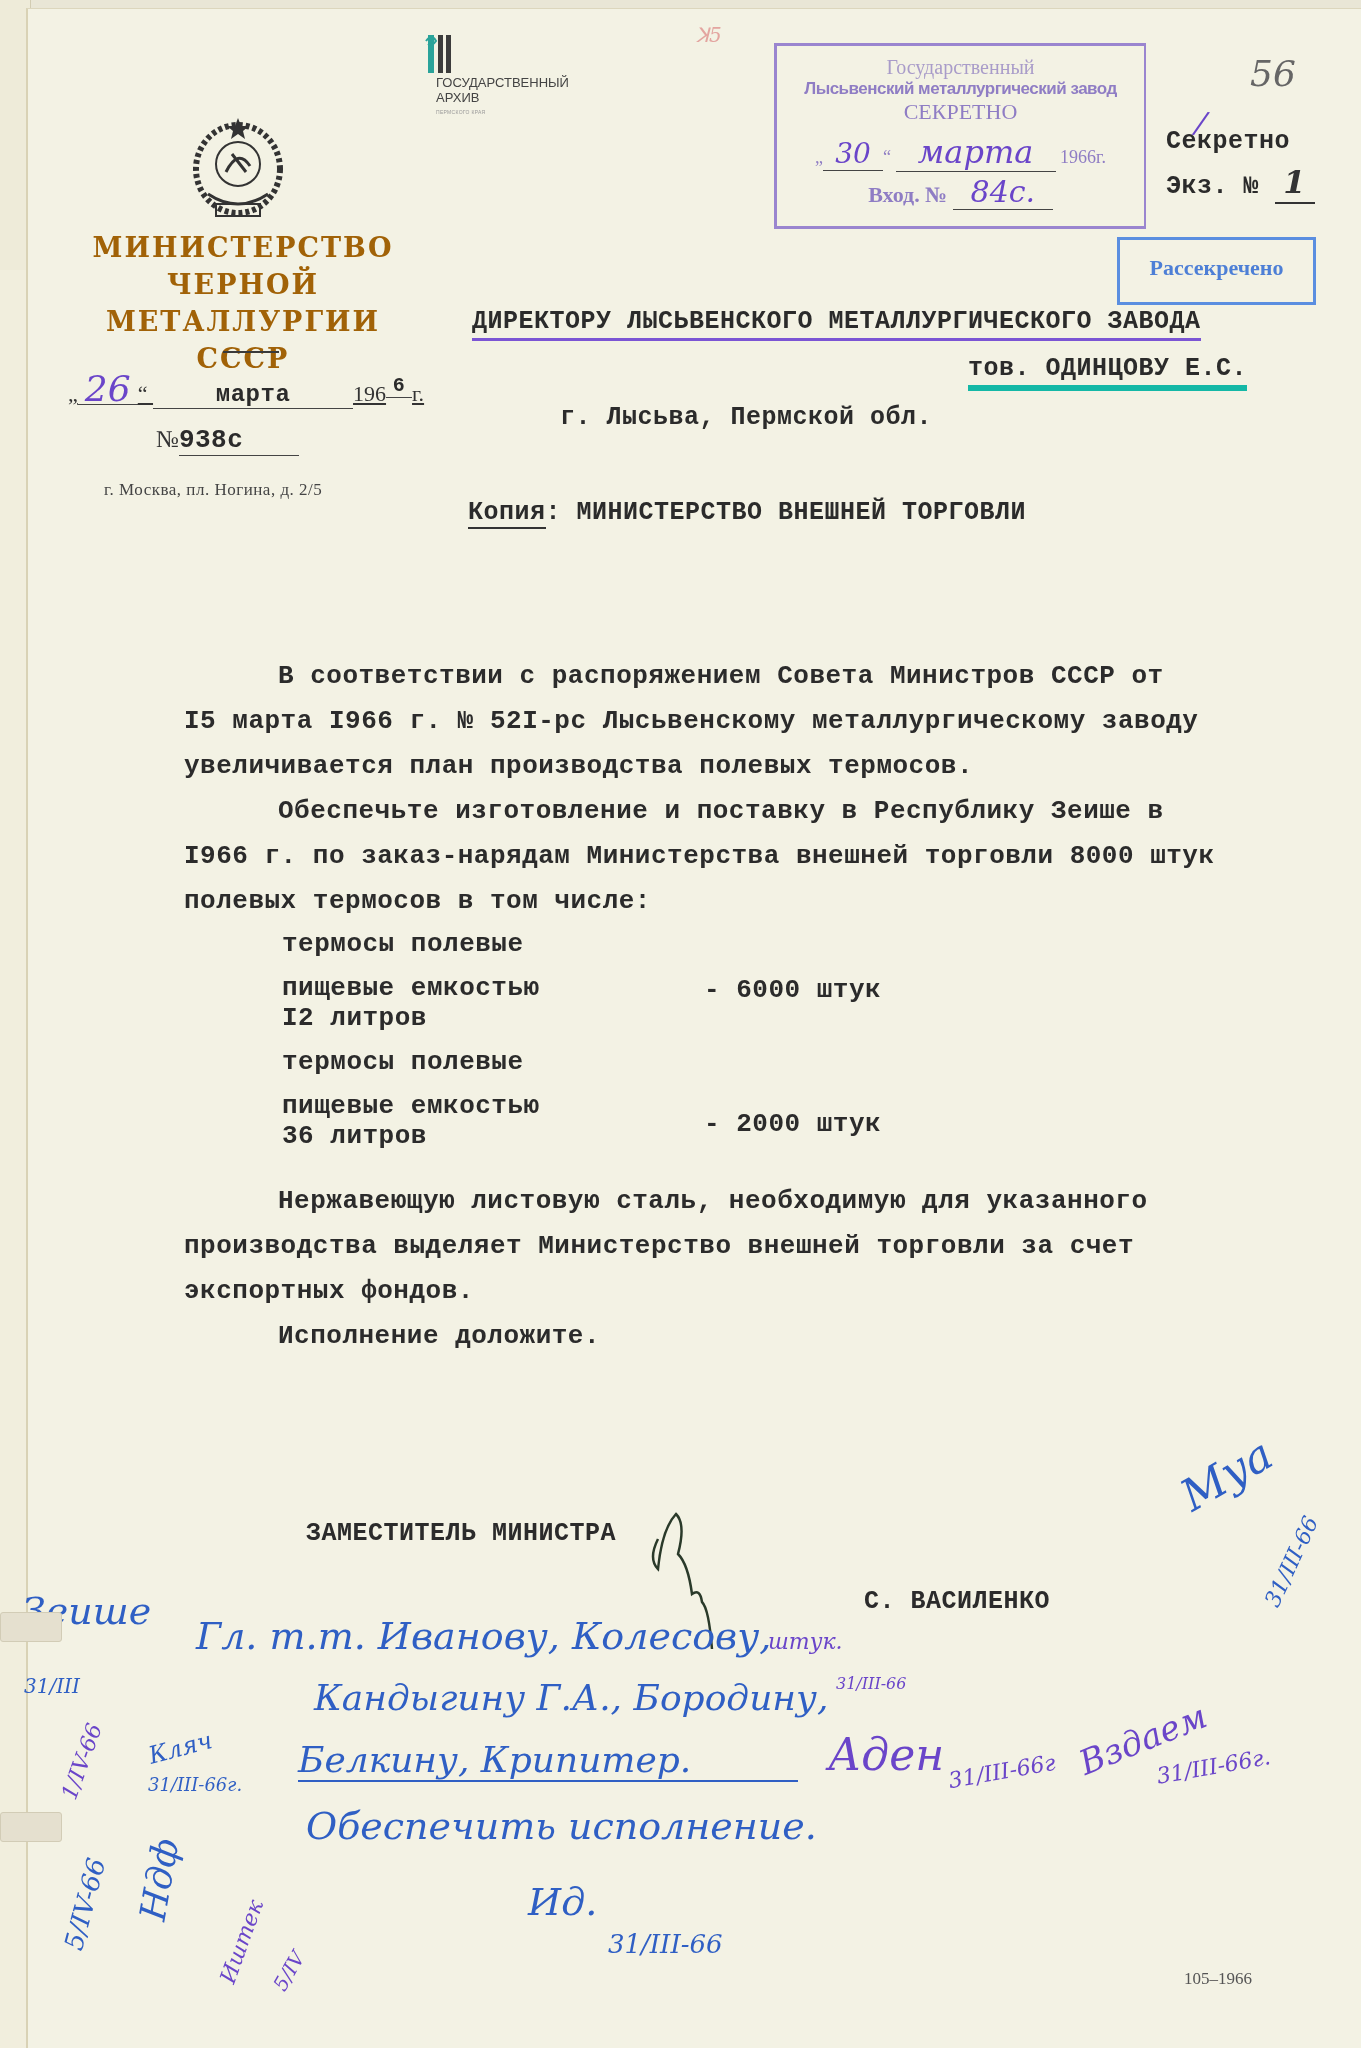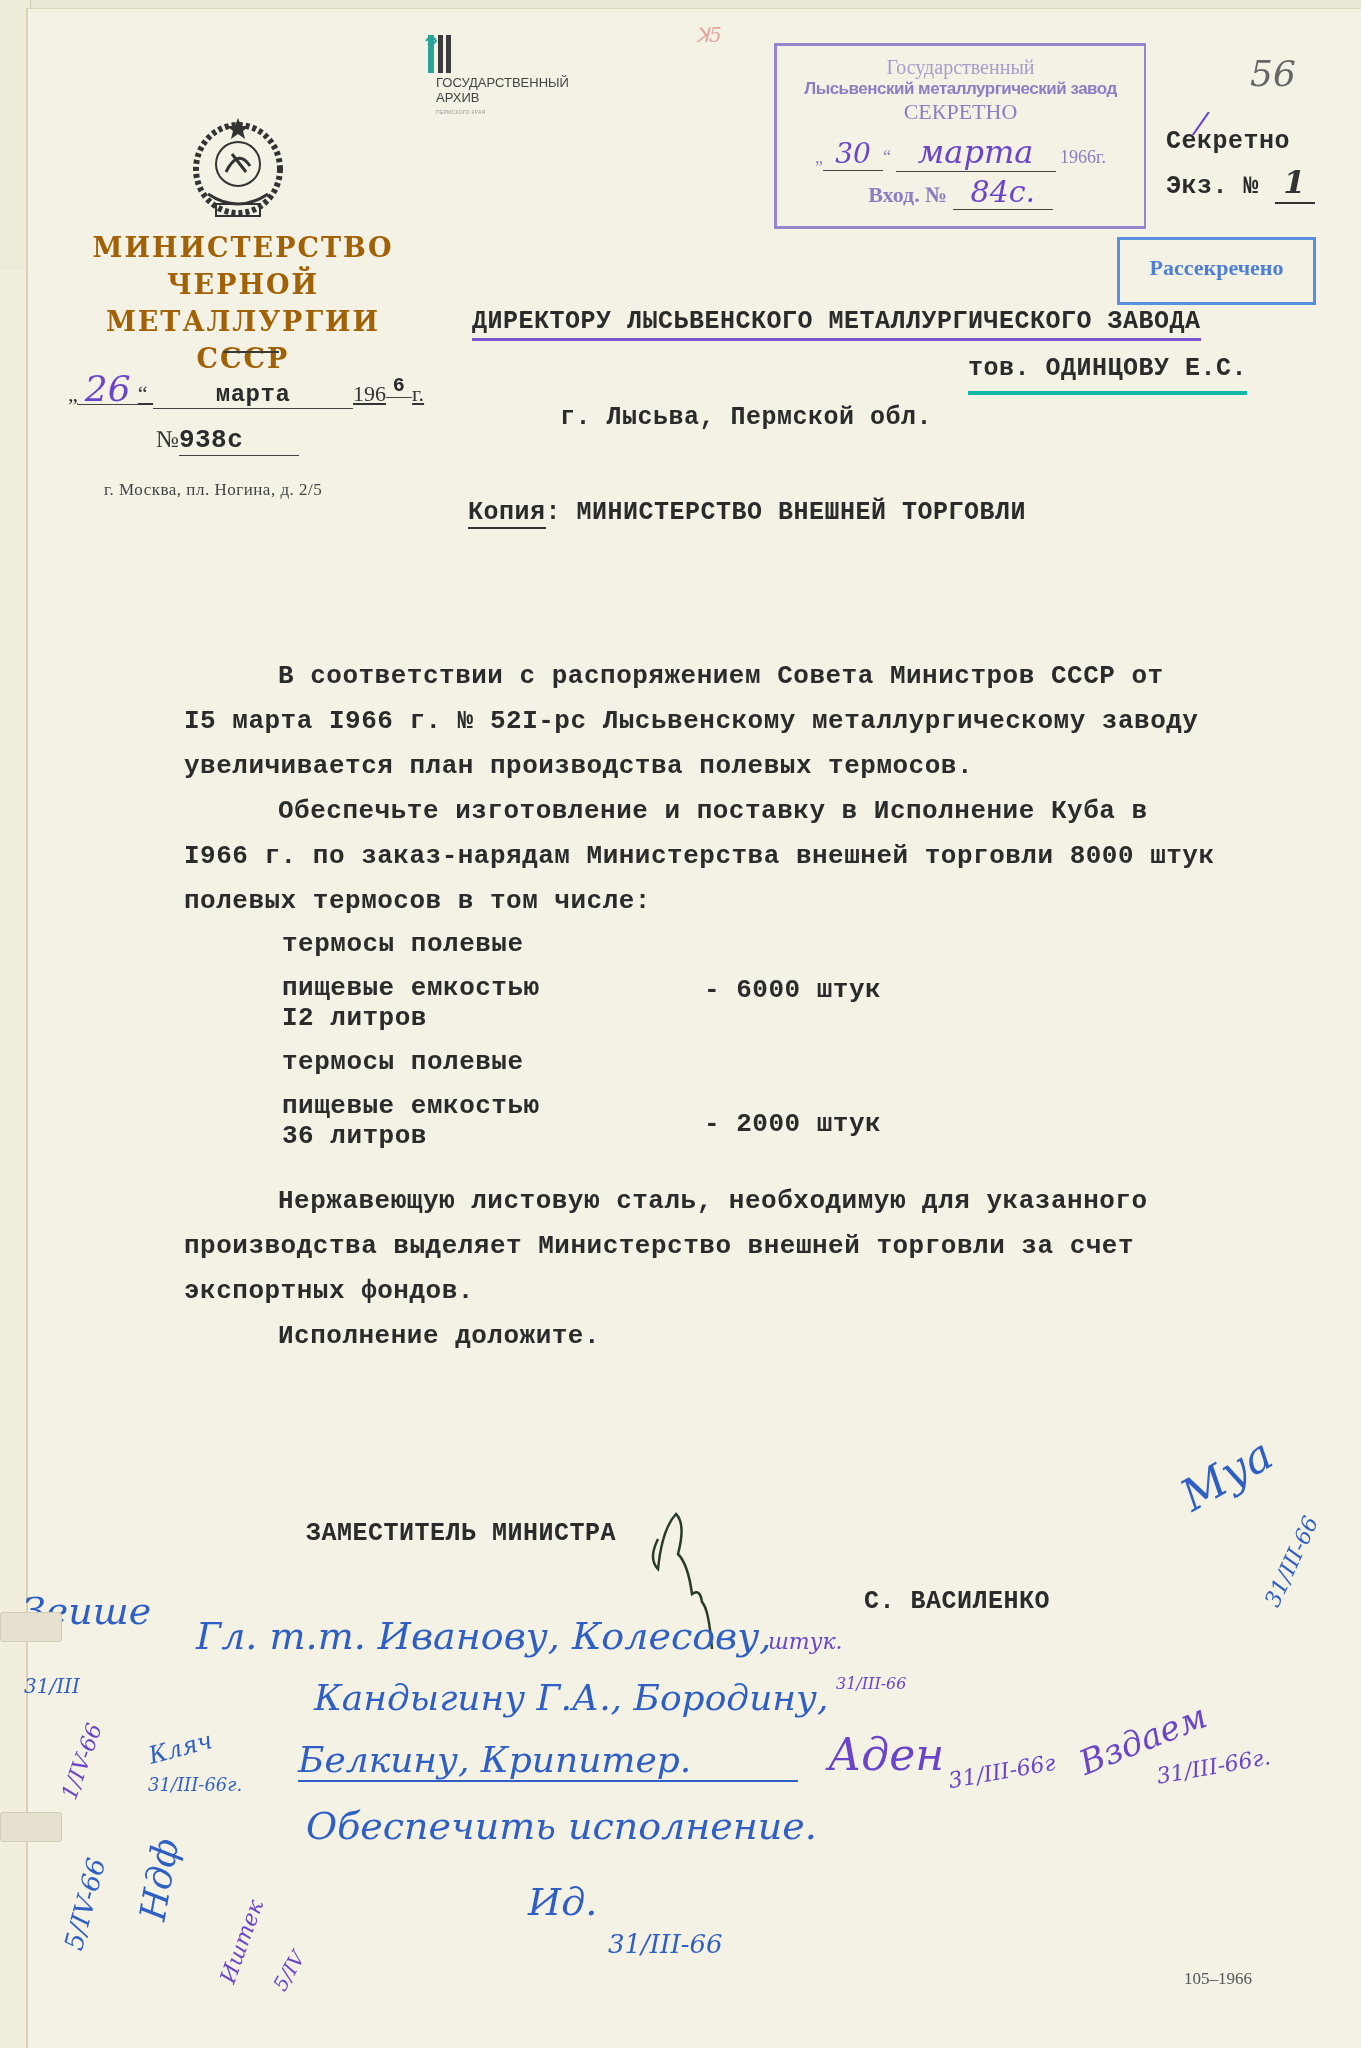--- a/index.html
+++ b/index.html
@@ -105,33 +105,33 @@
 
   <div class="abs typed secret">
     <div>Секретно</div>
     <div><span>Экз. №</span> <span class="hand" style="display:inline-block;width:40px;border-bottom:2px solid #333;text-align:center;font-size:32px;color:#333;">1</span></div>
   </div>
   <div class="abs hand" style="left:1168px;top:96px;font-size:30px;color:#6a45c9;transform:rotate(8deg);">/</div>
 
   <div class="abs typed" style="left:444px;top:298px;font-size:25px;border-bottom:3px solid #7b55d4;padding-bottom:2px;">ДИРЕКТОРУ ЛЫСЬВЕНСКОГО МЕТАЛЛУРГИЧЕСКОГО ЗАВОДА</div>
 
   <div class="abs declass">Рассекречено</div>
-  <div class="abs typed" style="left:940px;top:345px;font-size:25px;border-bottom:4px solid #14b8a6;padding-bottom:8px;">тов. ОДИНЦОВУ Е.С.</div>
+  <div class="abs typed" style="left:940px;top:345px;font-size:25px;border-bottom:6px solid #14b8a6;padding-bottom:2px;">тов. ОДИНЦОВУ Е.С.</div>
   <div class="abs typed" style="left:532px;top:394px;font-size:25px;">г. Лысьва, Пермской обл.</div>
   <div class="abs typed" style="left:440px;top:473px;font-size:25px;margin-top:16px;">
     <span style="border-bottom:2px solid #333;">Копия</span><span>: МИНИСТЕРСТВО ВНЕШНЕЙ ТОРГОВЛИ</span>
   </div>
 
   <div class="abs typed body-p" style="left:156px;top:645px;">
     <div style="padding-left:94px;">В соответствии с распоряжением Совета Министров СССР от</div>
     <div>I5 марта I966 г. № 52I-рс Лысьвенскому металлургическому заводу</div>
     <div>увеличивается план производства полевых термосов.</div>
   </div>
   <div class="abs typed body-p" style="left:156px;top:780px;">
-    <div style="padding-left:94px;">Обеспечьте изготовление и поставку в Исполнение Куба в</div>
+    <div style="padding-left:94px;">Обеспечьте изготовление и поставку в Республику Зеише в</div>
     <div>I966 г. по заказ-нарядам Министерства внешней торговли 8000 штук</div>
     <div>полевых термосов в том числе:</div>
   </div>
 
   <div class="abs typed" style="left:254px;top:920px;font-size:26px;line-height:30px;">
     <div style="margin-bottom:14px;">термосы полевые</div>
     <div>пищевые емкостью</div>
     <div>I2 литров</div>
   </div>
   <div class="abs typed" style="left:676px;top:966px;font-size:26px;">- 6000 штук</div>

